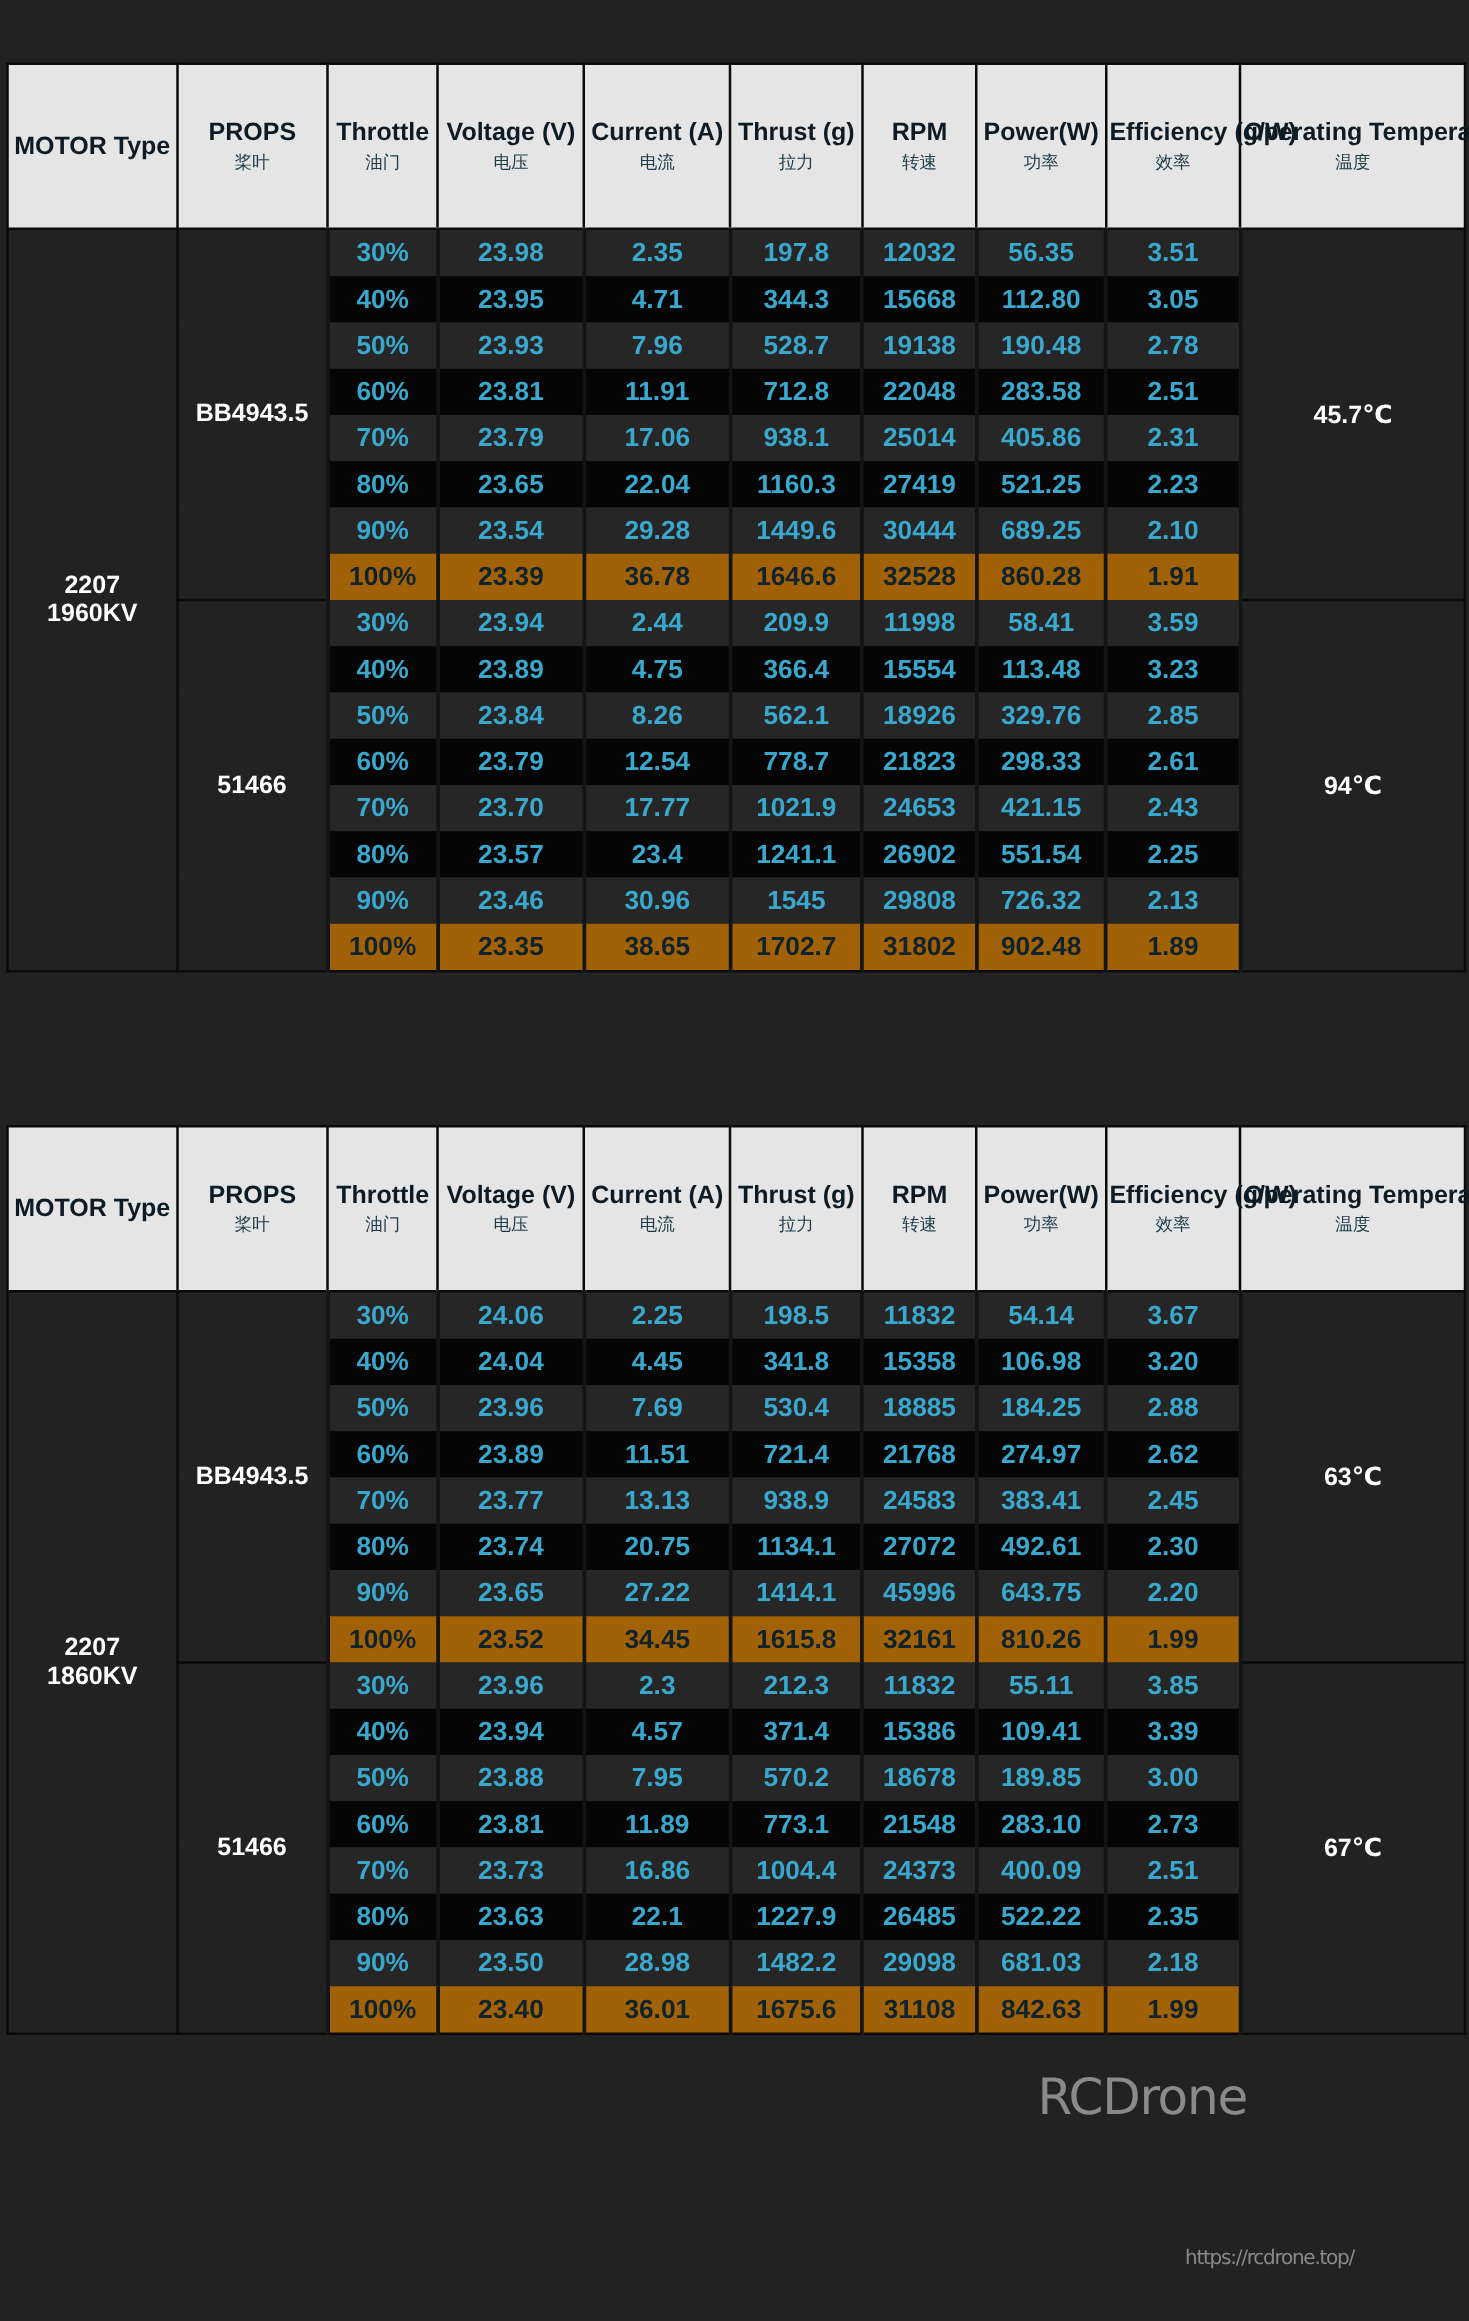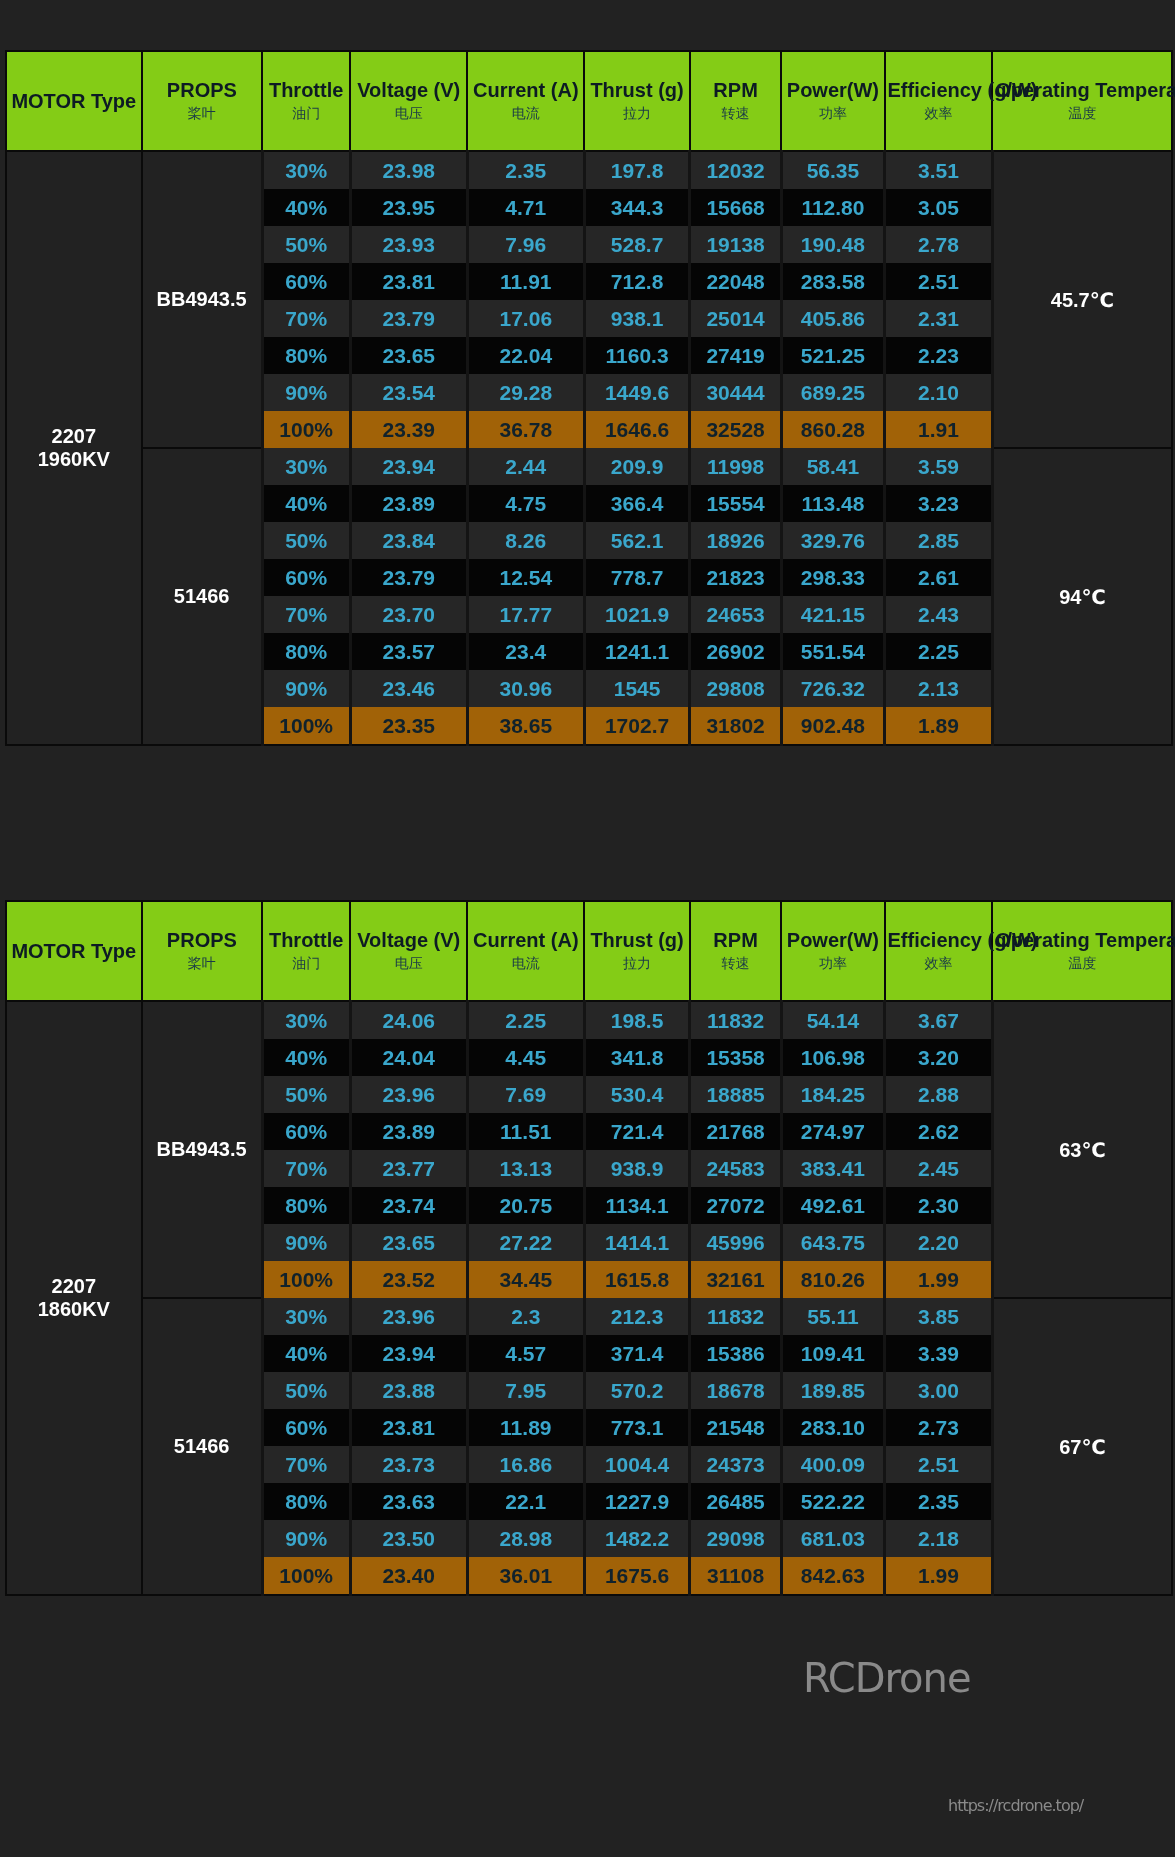--- a/index.html
+++ b/index.html
@@ -13,27 +13,27 @@
   .spec-table {
     position: absolute; left: 5px;
     border-collapse: collapse;
     table-layout: fixed;
     width: 1168px;
     border: 2px solid #0a0a0a;
   }
   .spec-table.t1 { top: 50px; }
   .spec-table.t2 { top: 900px; }
   .spec-table th {
-    background: #84cc16;
+    background: #e5e5e5;
     color: #0d1b24;
     font-weight: bold;
     font-size: 20px;
     line-height: 24px;
     height: 98px;
-    padding: 0 2px;
+    padding: 16px 2px;
     border: 2px solid #0a0a0a;
     text-align: center;
     vertical-align: middle;
     white-space: nowrap;
   }
   .spec-table th .cn {
     display: block;
     font-weight: normal;
     font-size: 14px;
     line-height: 22px;
@@ -54,21 +54,21 @@
   .spec-table tr.even td.v { background: #050505; }
   .spec-table tr.max td.v { background: #a16207; color: #10222c; }
   .spec-table td.motor, .spec-table td.prop, .spec-table td.temp {
     background: #222222;
     color: #ffffff;
     font-size: 20px;
     border: 2px solid #0a0a0a;
   }
   .spec-table td.temp { font-weight: bold; }
   .watermark {
-    position: absolute; left: 803px; top: 1655px;
+    position: absolute; left: 830px; top: 1655px;
     font-size: 40px; color: #8a8a8a;
     font-family: "DejaVu Sans", sans-serif;
     letter-spacing: -1px;
   }
   .url {
     position: absolute; left: 948px; top: 1796px;
     font-size: 16px; color: #8a8a8a;
     font-family: "DejaVu Sans", sans-serif;
     letter-spacing: -1px;
   }

